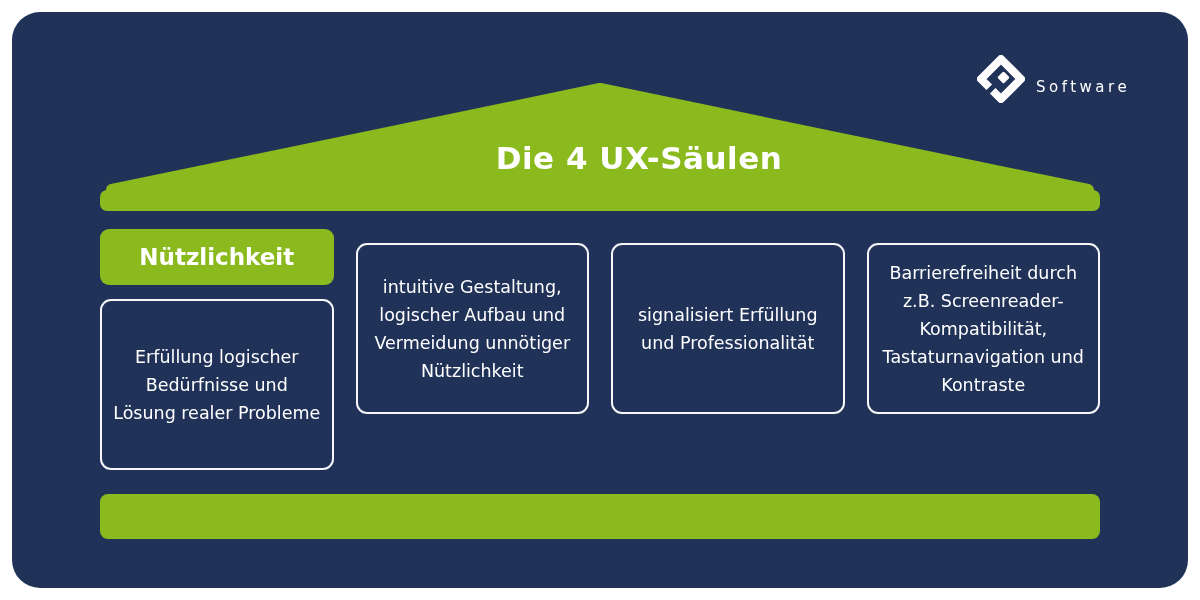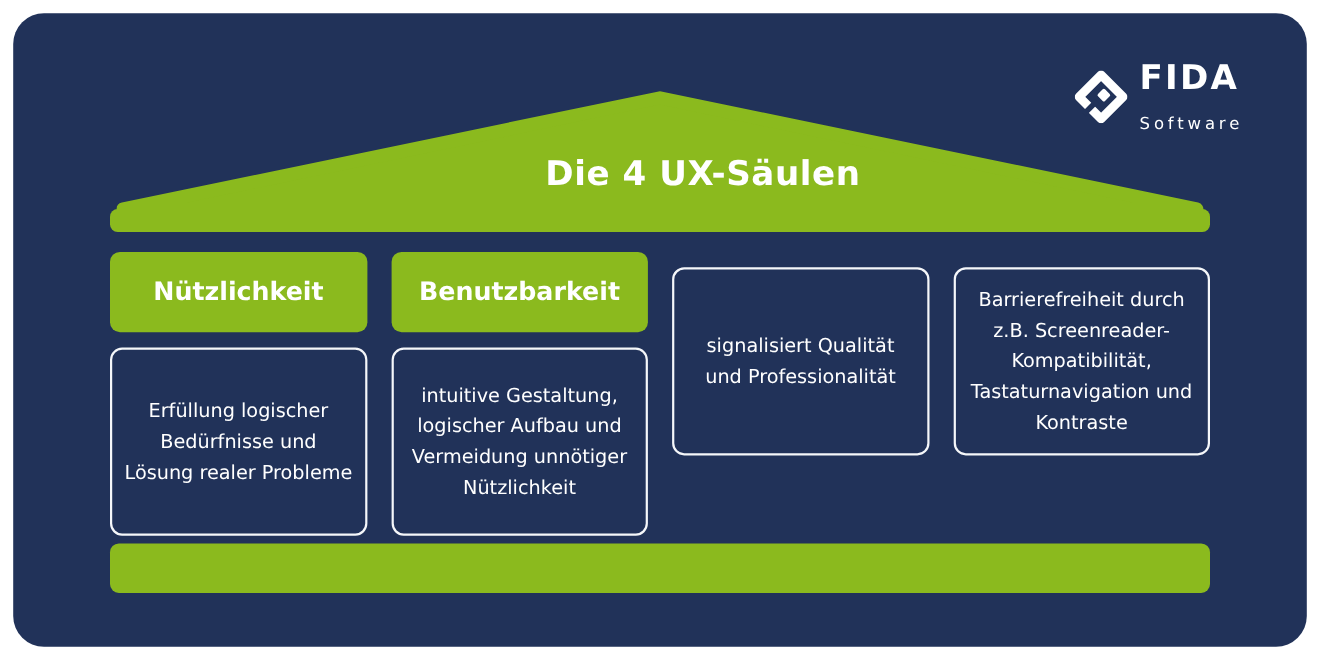--- a/index.html
+++ b/index.html
@@ -23,21 +23,21 @@
     position:absolute; left:100px; top:190px; width:1000px; height:21px;
     background:#8bba1e; border-radius:7px;
   }
   
   .pillars {
     position:absolute; left:100px; top:229px; width:1000px;
     display:flex; gap:22px;
   }
   .pillar { flex:1; display:flex; flex-direction:column; min-width:0; }
   .pillar-header {
-    height:73px; background:#8bba1e; border-radius:9px;
+    height:56px; background:#8bba1e; border-radius:9px;
     color:#ffffff; font-weight:700; font-size:23px;
     display:flex; align-items:center; justify-content:center;
     white-space:nowrap;
   }
   .pillar-desc {
     margin-top:14px; height:171px; box-sizing:border-box;
     border:2px solid #f5f7fa; border-radius:11px;
     color:#ffffff; font-size:17.5px; line-height:28px;
     display:flex; align-items:center; justify-content:center;
     text-align:center; padding:8px 11px;
@@ -75,43 +75,41 @@
   <div class="roof-bar"></div>
 
   <div class="pillars">
     <div class="pillar">
       <div class="pillar-header">Nützlichkeit</div>
       <div class="pillar-desc">
           <span>Erfüllung logischer Bedürfnisse und Lösung realer Probleme</span>
         </div>
     </div>
     <div class="pillar">
-      <div class="pillar-header">Benutzbarkeit</div>
       <div class="pillar-desc">
           <span>intuitive Gestaltung, logischer Aufbau und Vermeidung unnötiger Nützlichkeit</span>
         </div>
     </div>
     <div class="pillar">
       <div class="pillar-desc">
-          <span>signalisiert Qualität und Professionalität</span>
+          <span>signalisiert Erfüllung und Professionalität</span>
         </div>
     </div>
     <div class="pillar">
       <div class="pillar-desc">
           <span>Barrierefreiheit durch z.B. Screenreader-Kompatibilität, Tastaturnavigation und Kontraste</span>
         </div>
     </div>
   </div>
 
   <div class="foundation"></div>
 
   <div class="logo">
     <svg class="logo-icon" viewBox="0 0 48 48" aria-hidden="true">
       <path d="M24 4 L44 24 L24 44 L4 24 Z" fill="none" stroke="#ffffff" stroke-width="8" stroke-linejoin="round"></path>
       <line x1="20" y1="28" x2="8" y2="40" stroke="#213259" stroke-width="5"></line>
       <rect x="22" y="18" width="9" height="9" rx="1.5" transform="rotate(45 26.5 22.5)" fill="#ffffff"></rect>
     </svg>
     <div class="logo-text">
-      <div class="brand-name">FIDA</div>
       <div class="brand-sub">Software</div>
     </div>
   </div>
 </div>
 
 </body></html>

